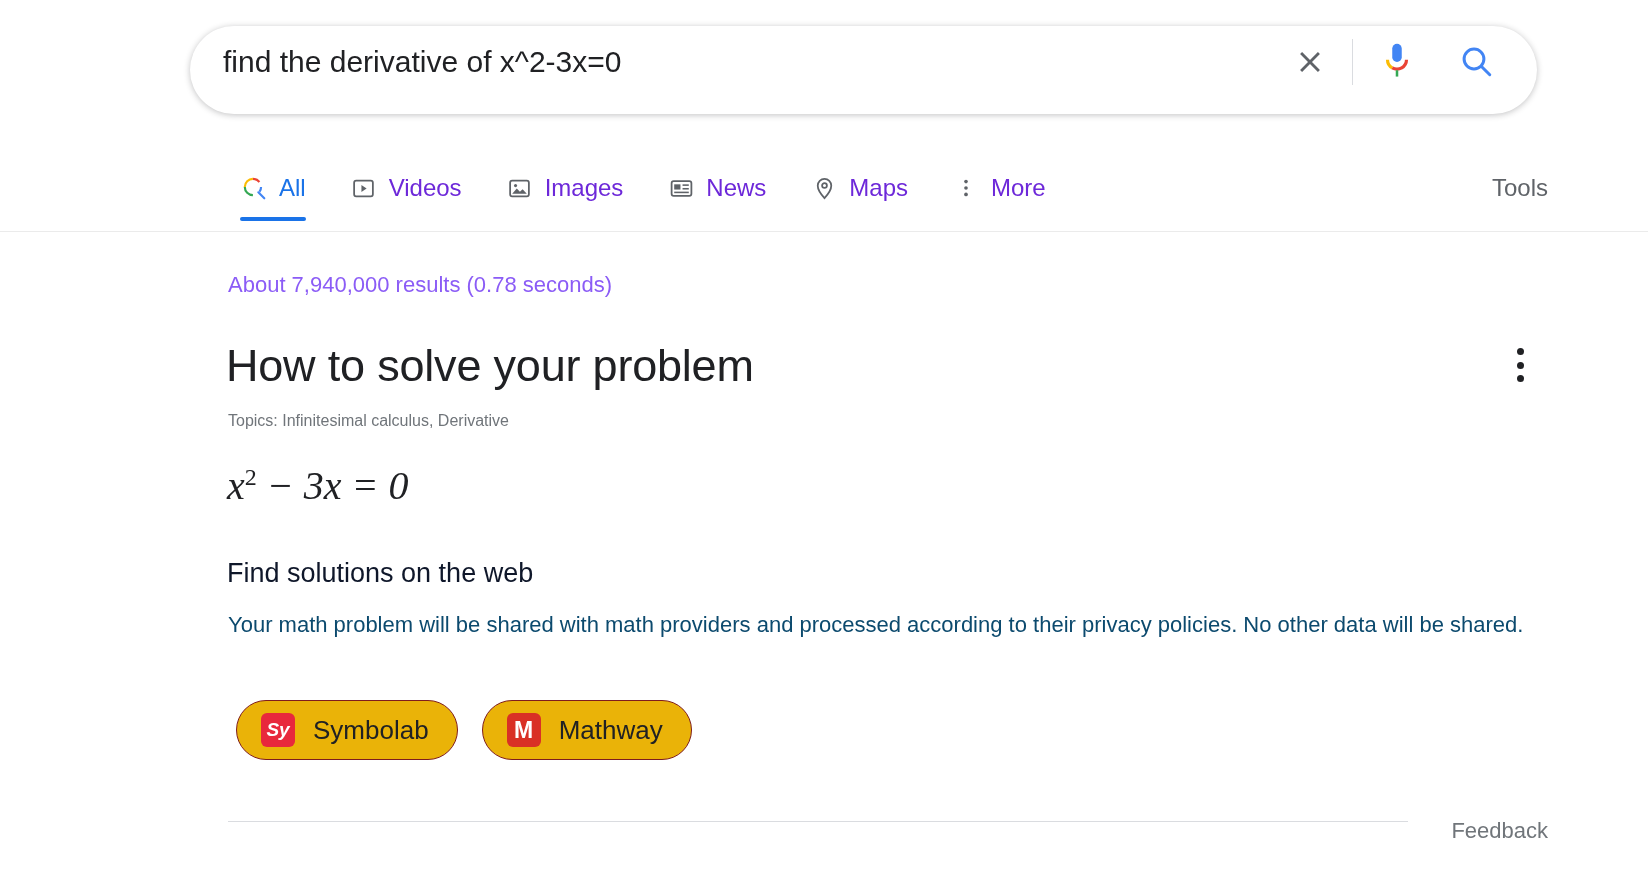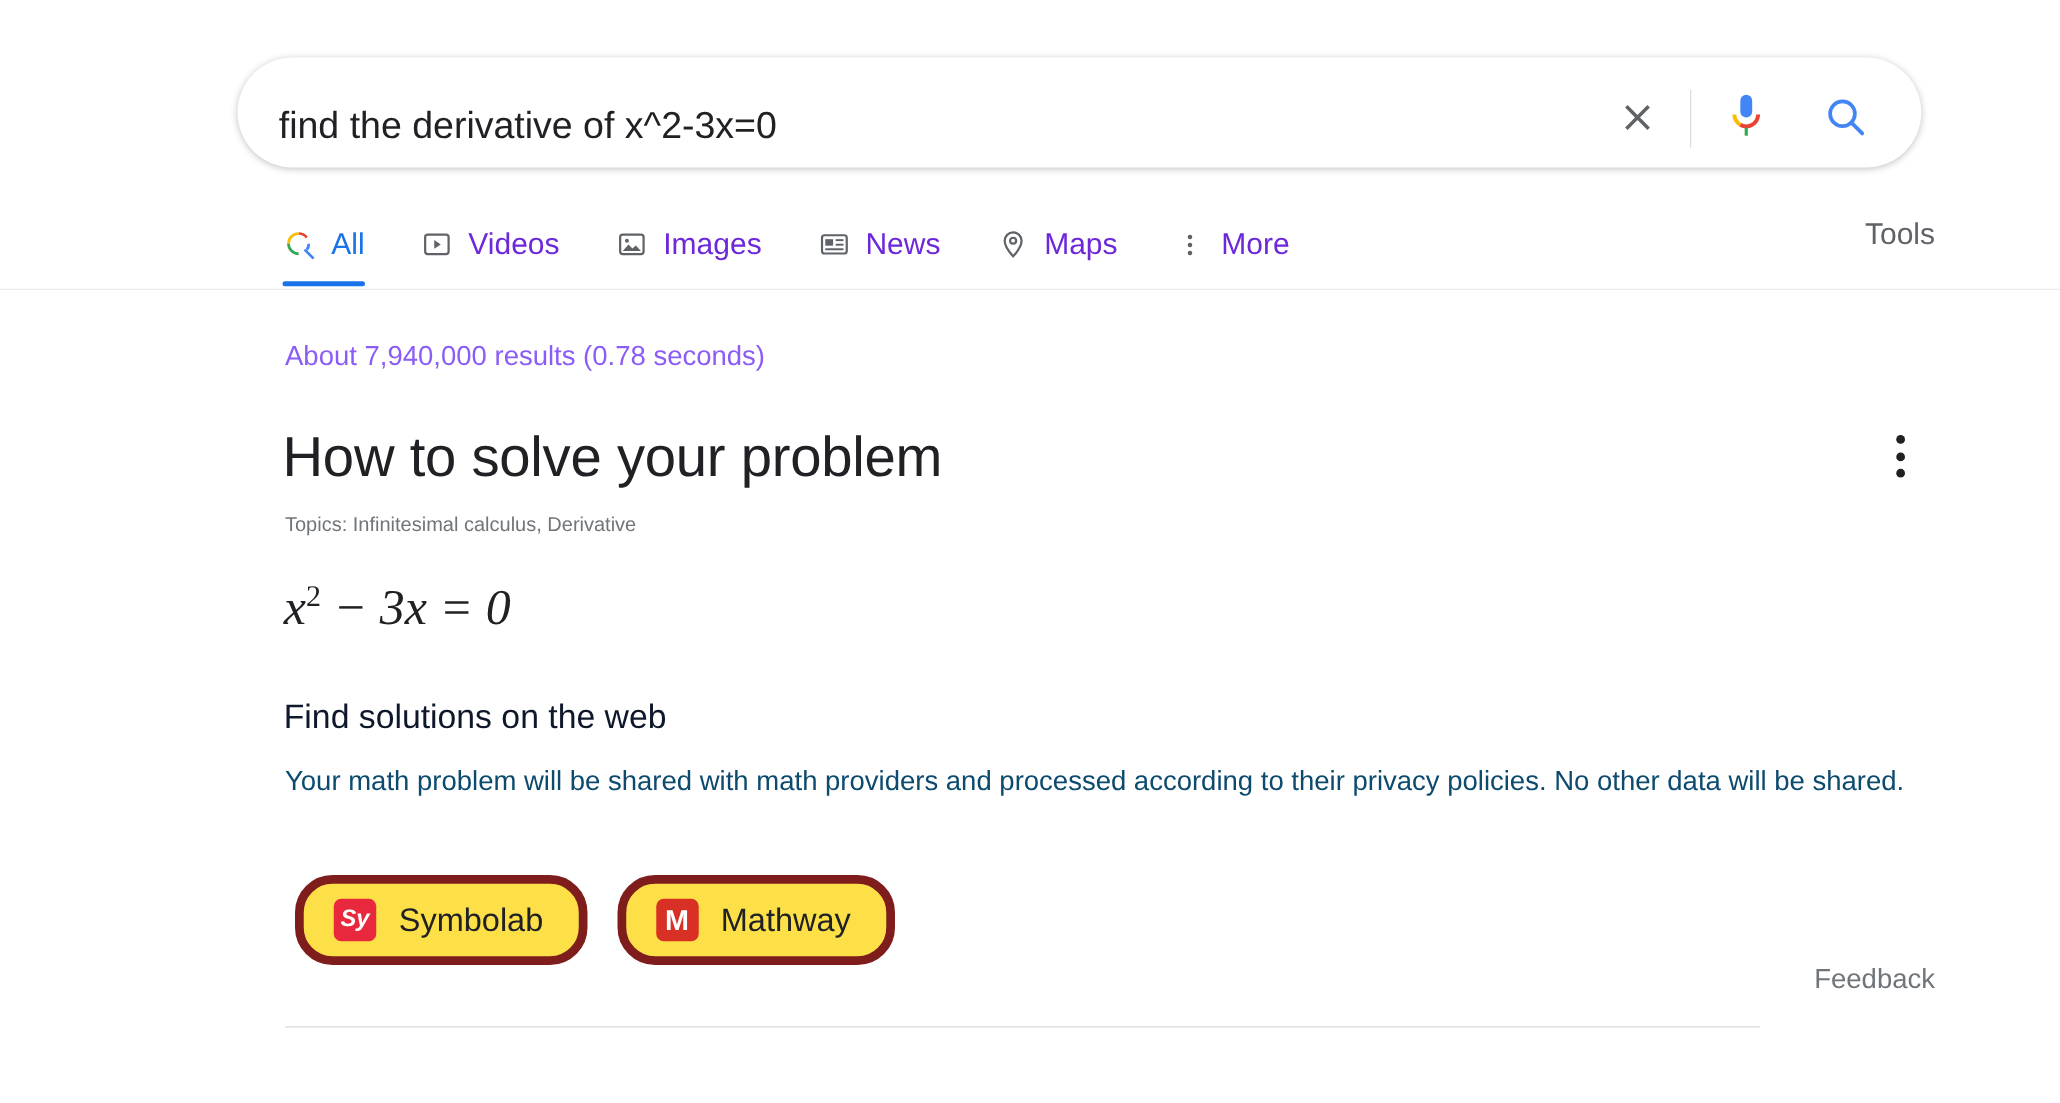--- a/index.html
+++ b/index.html
@@ -25,23 +25,22 @@
     height: 88px;
   }
   .searchbar {
     width: 100%;
     height: 100%;
     box-sizing: border-box;
     border-radius: 44px;
     background: #fff;
     box-shadow: 0 1px 6px rgba(32,33,36,.28);
     display: flex;
-    align-items: flex-end;
+    align-items: center;
     padding: 0 30px 16px 33px;
-    margin-top: 20px;
   }
   .search-input {
     flex: 1 1 auto;
     border: none;
     outline: none;
     font-family: "Liberation Sans", sans-serif;
     font-size: 30px;
     color: #202124;
     background: transparent;
     padding: 0;
@@ -70,24 +69,24 @@
     position: absolute;
     left: 0;
     top: 160px;
     width: 1648px;
     height: 72px;
     border-bottom: 1px solid #ebebeb;
     box-sizing: border-box;
   }
   .nav-inner {
     position: absolute;
-    left: 226px;
+    left: 240px;
     top: 0;
     display: flex;
-    align-items: center;
+    align-items: flex-start;
     height: 100%;
   }
   .nav-item {
     display: flex;
     align-items: center;
     height: 56px;
     margin-right: 44px;
     position: relative;
     cursor: pointer;
     color: #6d28d9;
@@ -201,25 +200,25 @@
     left: 236px;
     top: 700px;
     display: flex;
     align-items: center;
   }
   .chip {
     display: flex;
     align-items: center;
     height: 58px;
     padding: 0 28px 0 24px;
-    border: 7px solid #7f1d1d;
+    border: 1px solid #7f1d1d;
     border-radius: 30px;
     margin-right: 24px;
     cursor: pointer;
-    background: #fde047;
+    background: #eab308;
   }
   .chip-label {
     font-size: 26px;
     color: #202124;
     margin-left: 18px;
     white-space: nowrap;
   }
   .logo {
     width: 34px;
     height: 34px;
@@ -239,21 +238,21 @@
     position: absolute;
     left: 228px;
     top: 821px;
     width: 1180px;
     height: 1px;
     background: #dadce0;
   }
   .feedback {
     position: absolute;
     right: 100px;
-    top: 770px;
+    top: 818px;
     font-size: 22px;
     color: #70757a;
     cursor: pointer;
   }
 </style>
 </head>
 <body>
 
 <div class="searchbar-wrap">
   <div class="searchbar">

